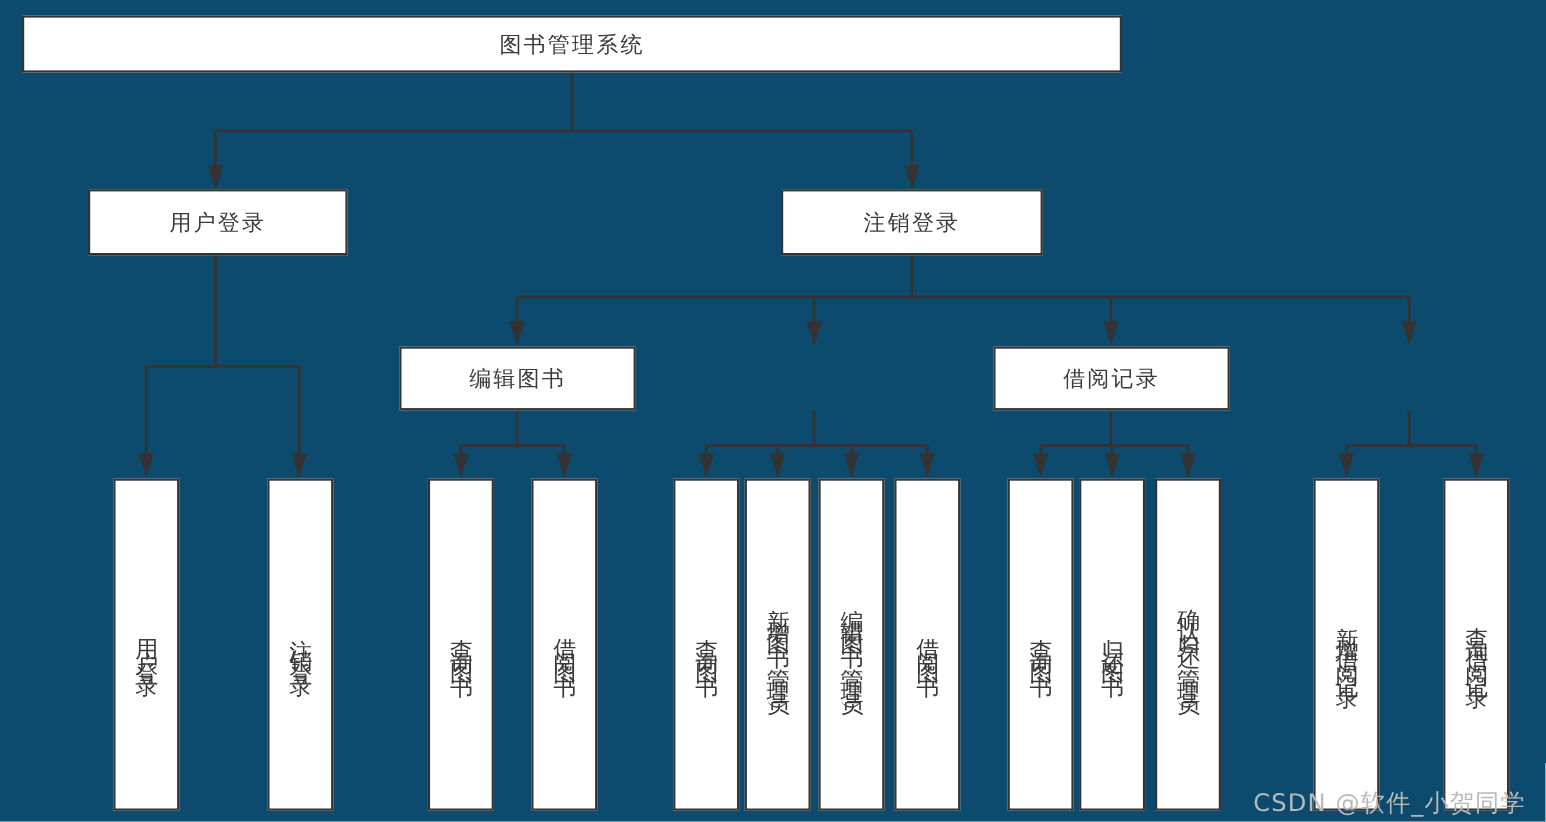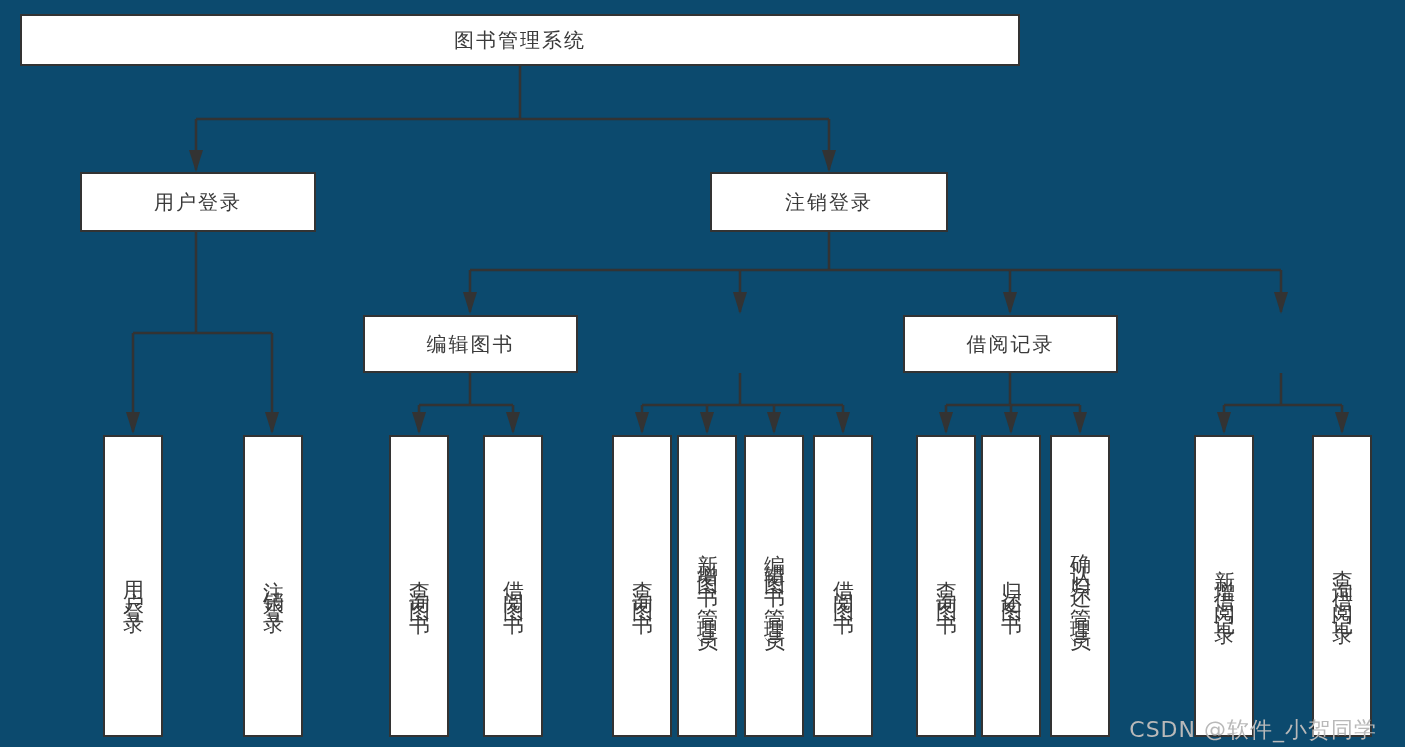--- a/index.html
+++ b/index.html
@@ -46,21 +46,21 @@
   }
   .node.v span {
     writing-mode: vertical-rl;
     font-size: 21px;
     letter-spacing: 11px;
     line-height: 1;
     white-space: nowrap;
   }
   .watermark {
     position: absolute;
-    right: 28px;
+    right: 18px;
     bottom: 2px;
     font-size: 22px;
     color: #b9b9b9;
     letter-spacing: 1px;
     z-index: 5;
     white-space: nowrap;
   }
 </style>
 </head>
 <body>

